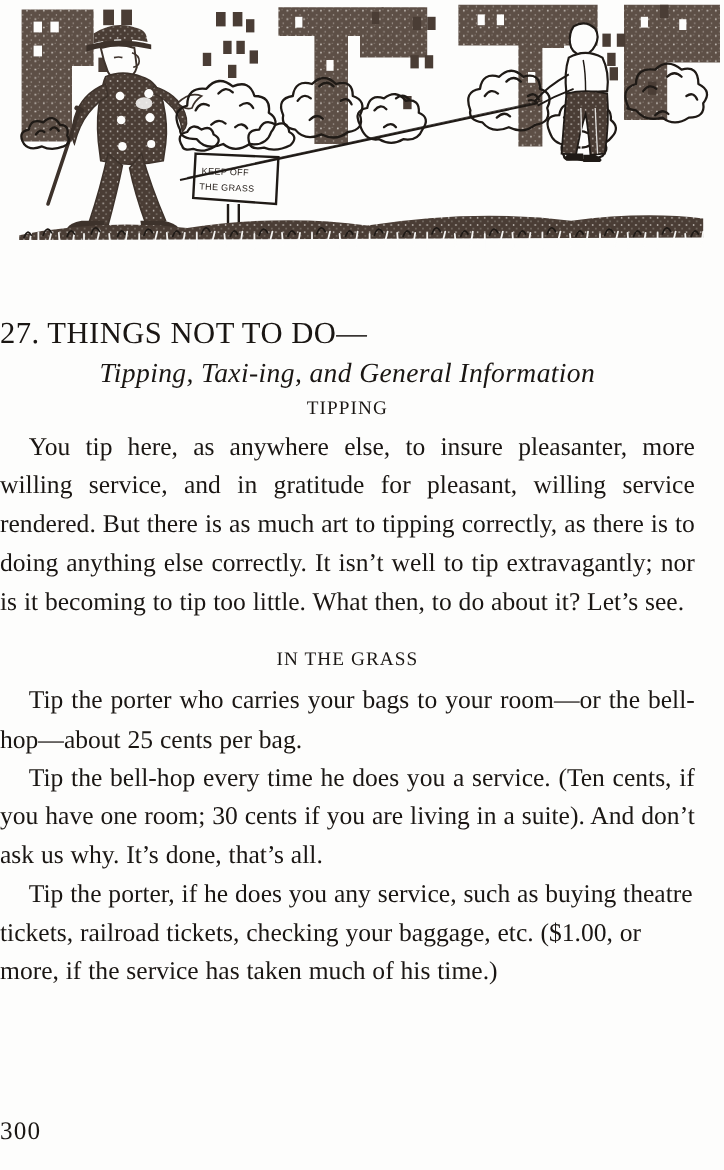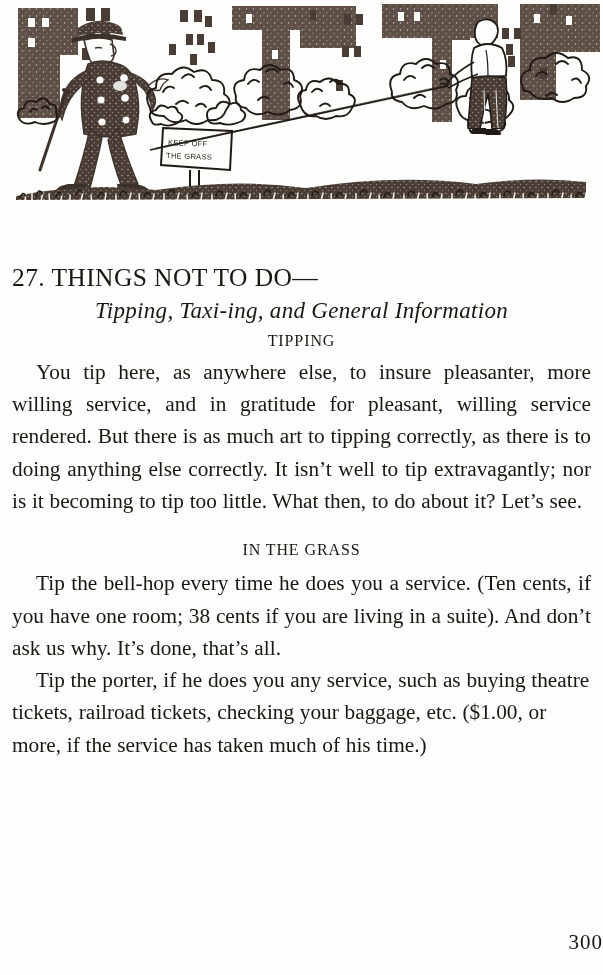--- a/index.html
+++ b/index.html
@@ -29,21 +29,21 @@
     top: 0;
     width: 603px;
     height: 215px;
     overflow: hidden;
   }
   .illustration svg { display: block; }
 
   
   .textblock {
     position: absolute;
-    left: 12px;
+    left: 0;
     top: 262px;
     width: 579px;
   }
 
   .chapter-title {
     font-size: 25.5px;
     letter-spacing: 0.4px;
     line-height: 1.25;
     margin: 0 0 2px 0;
     font-weight: normal;
@@ -82,21 +82,21 @@
     hyphens: none;
     word-spacing: 0.4px;
   }
   p.para:last-child { text-align: left; }
 
   .folio {
     position: absolute;
     left: 0;
     right: 0;
     top: 930px;
-    text-align: right;
+    text-align: left;
     font-size: 21px;
     letter-spacing: 1px;
   }
 
   
   .signtext {
     font-family: "Liberation Sans", sans-serif;
     font-size: 7.5px;
     fill: #241d18;
     letter-spacing: 0.3px;
@@ -311,21 +311,22 @@
     <h1 class="chapter-title">27. THINGS NOT TO DO—</h1>
 
     <h2 class="chapter-subtitle">Tipping, Taxi-ing, and General Information</h2>
 
     <h3 class="section-head">TIPPING</h3>
 
     <p class="para">You tip here, as anywhere else, to insure pleasanter, more willing service, and in gratitude for pleasant, willing service rendered.  But there is as much art to tipping correctly, as there is to doing anything else correctly. It isn’t well to tip extravagantly; nor is it becoming to tip too little.  What then, to do about it?  Let’s see.</p>
 
     <h3 class="section-head hotel">IN THE GRASS</h3>
 
-
-    <p class="para">Tip the bell-hop every time he does you a service. (Ten cents, if you have one room; 38 cents if you are living in a suite).  And don’t ask us why.  It’s done, that’s all.</p>
+    <p class="para">Tip the porter who carries your bags to your room—or the bell-hop—about 25 cents per bag.</p>
+
+    <p class="para">Tip the bell-hop every time he does you a service. (Ten cents, if you have one room; 30 cents if you are living in a suite).  And don’t ask us why.  It’s done, that’s all.</p>
 
     <p class="para">Tip the porter, if he does you any service, such as buying theatre tickets, railroad tickets, checking your baggage, etc.   ($1.00, or more, if the service has taken much of his time.)</p>
   </div>
 
   <div class="folio">300</div>
 
 </div>
 
 </body></html>

